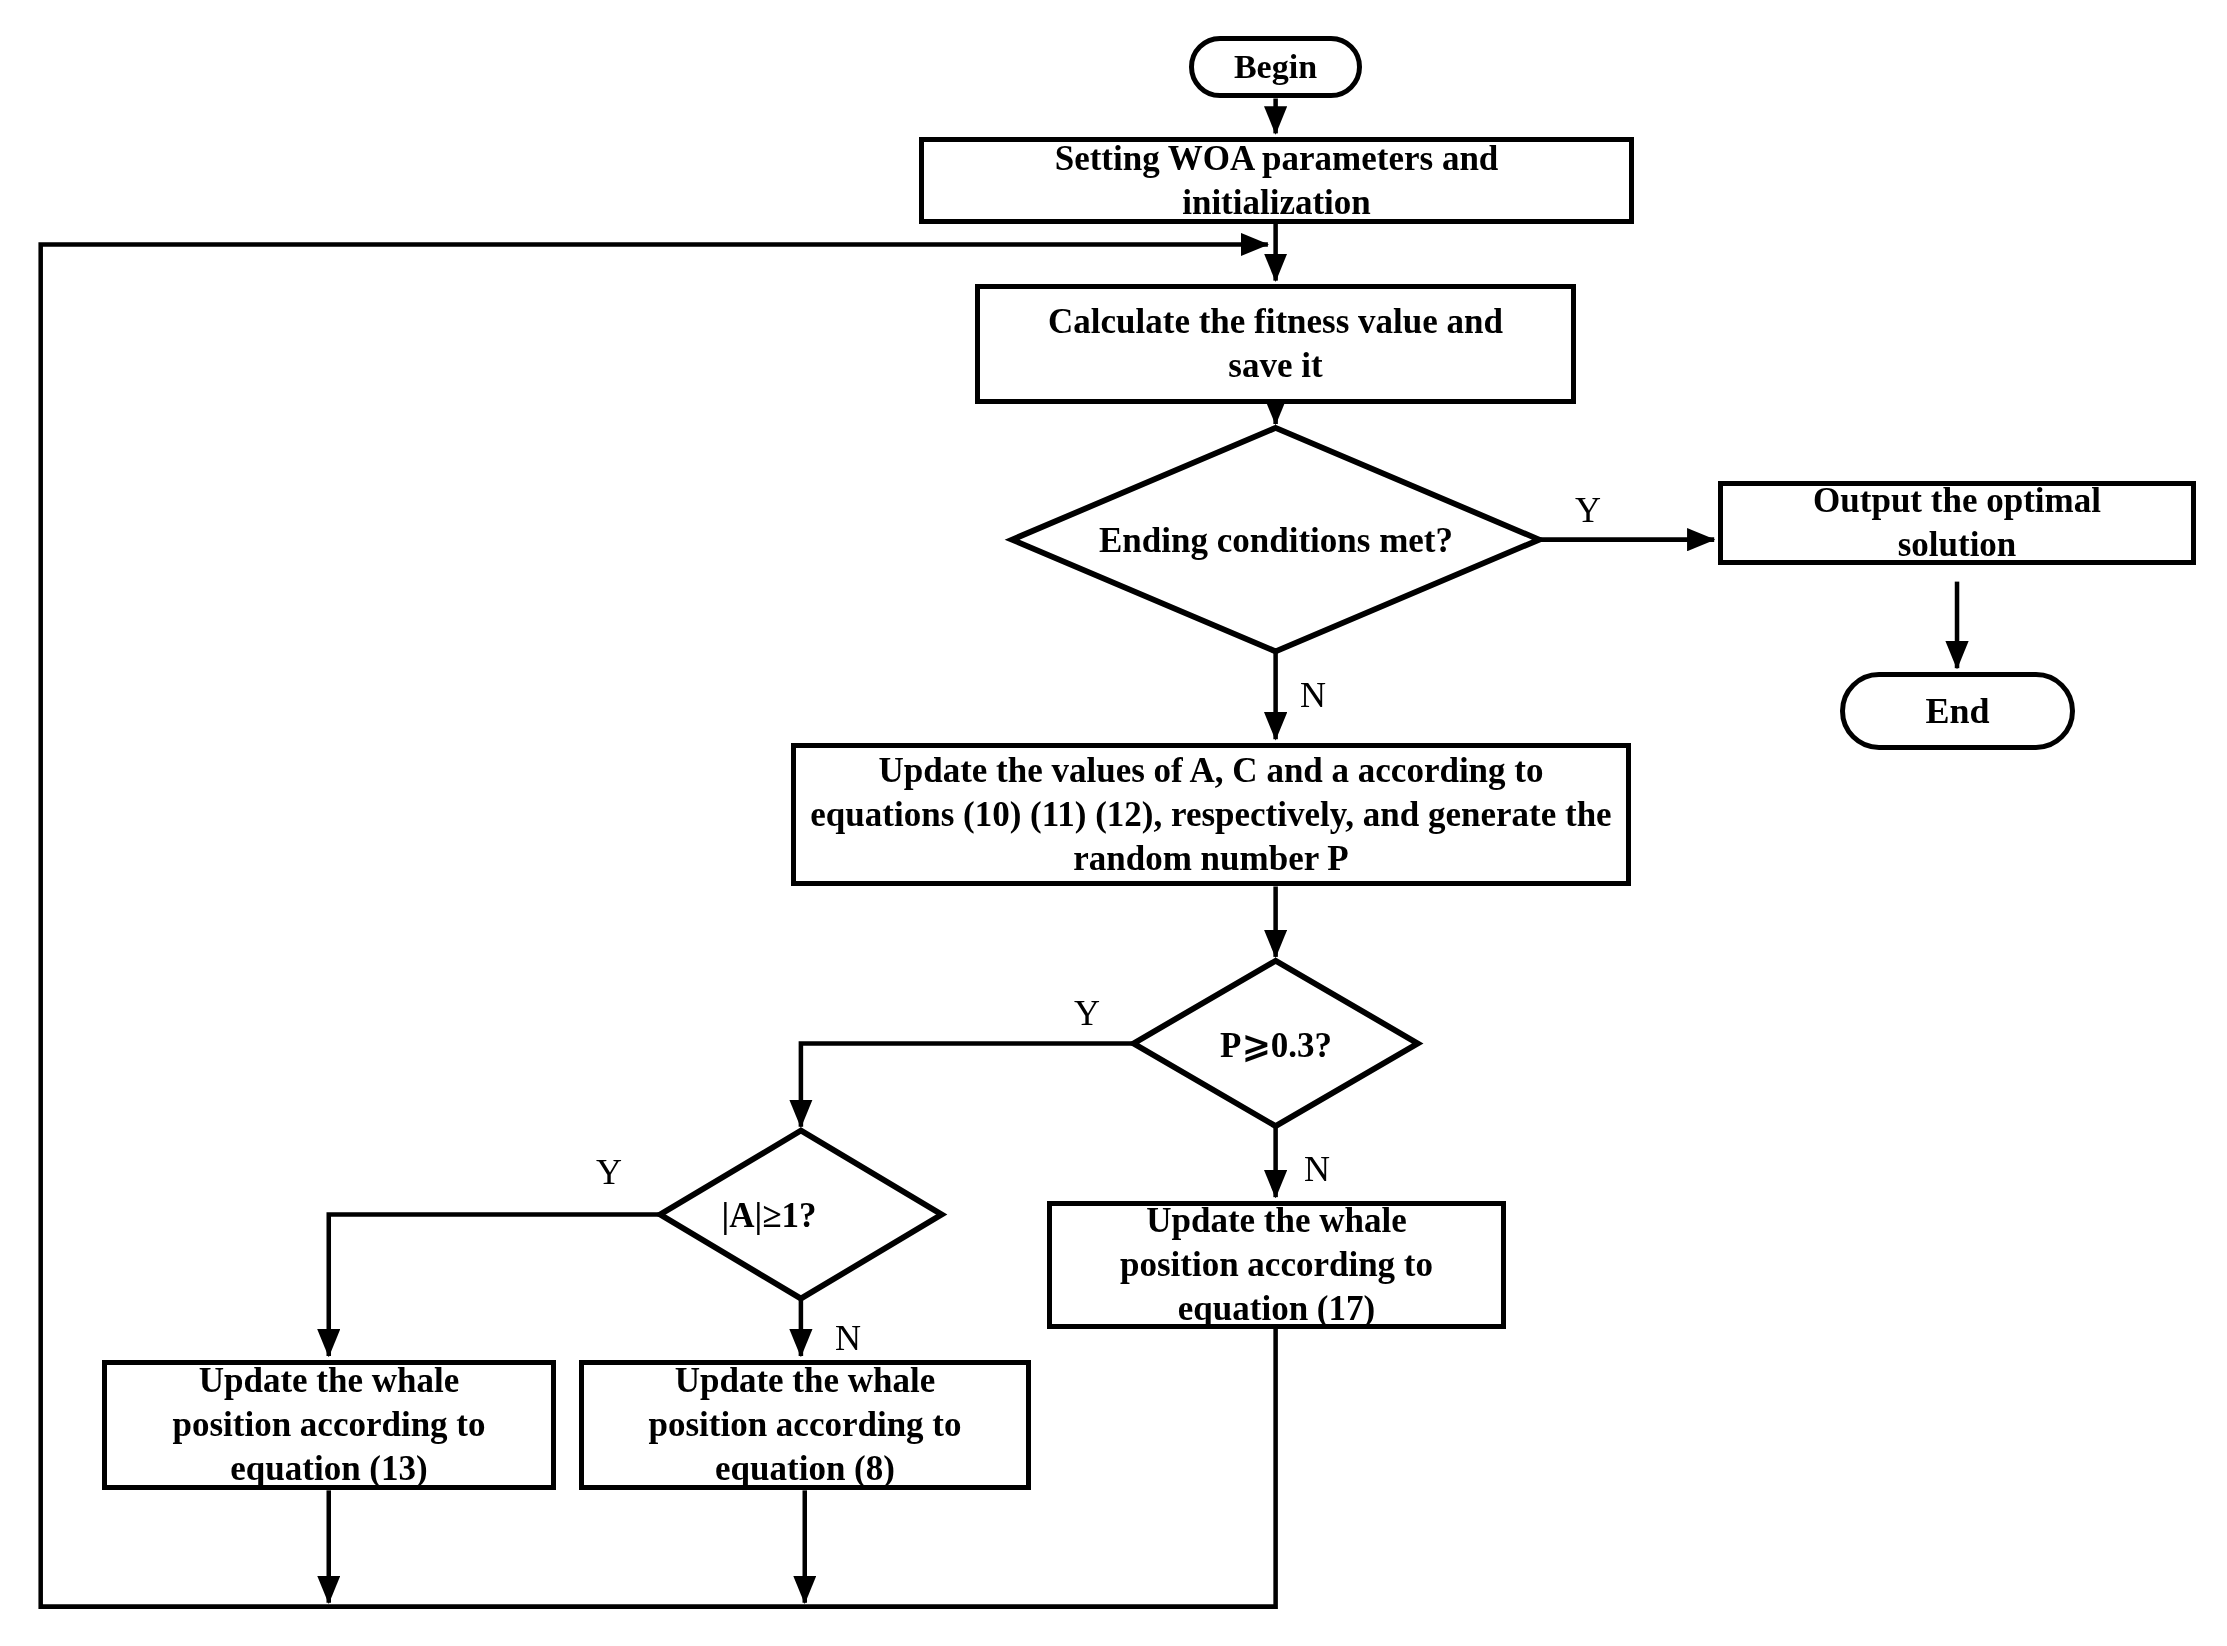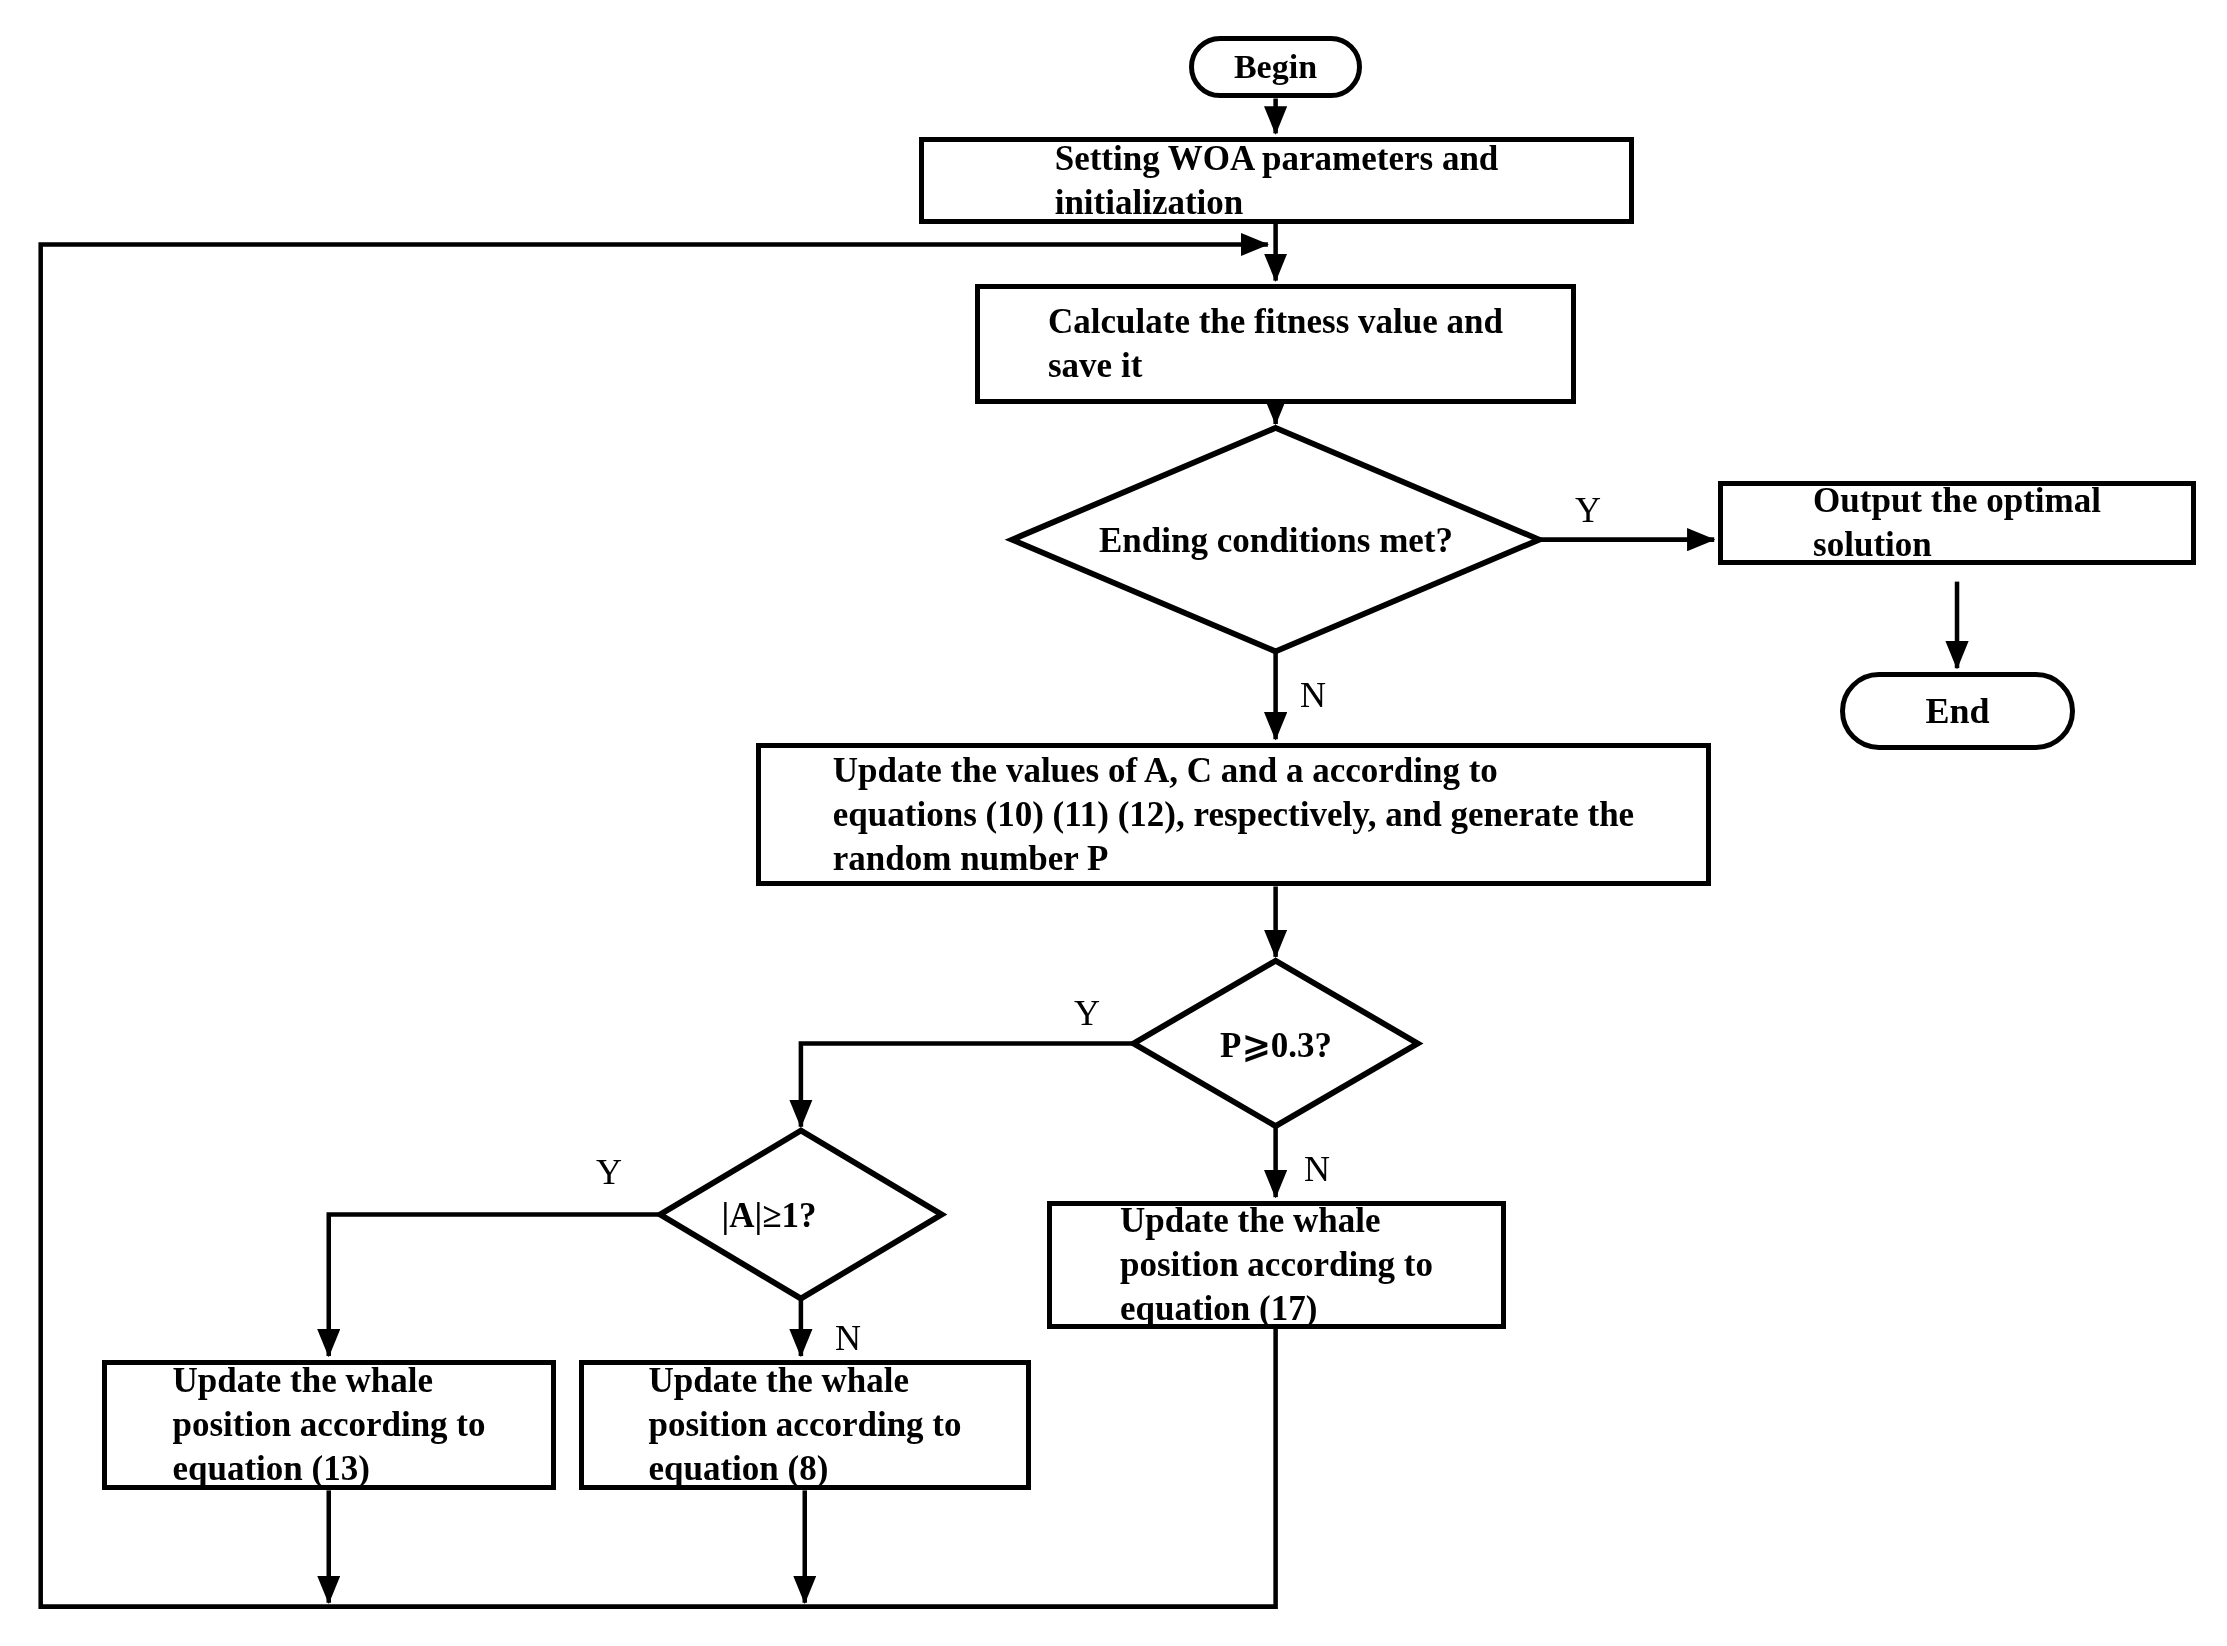--- a/index.html
+++ b/index.html
@@ -32,39 +32,39 @@
     fill: #ffffff;
     stroke: #000000;
     stroke-width: 9;
   }
   .node {
     position: absolute;
     box-sizing: border-box;
     display: flex;
     align-items: center;
     justify-content: center;
-    text-align: left;
+    text-align: center;
     background: #ffffff;
     border: 5.8px solid #000000;
     font-weight: bold;
     font-size: 35px;
     line-height: 44px;
     white-space: pre-line;
   }
   .stadium {
     border-radius: 645px;
   }
   
   .node-begin   { left: 1189px; top: 36px;   width: 173px;  height: 62px;  font-size: 34px; }
   .node-end     { left: 1840px; top: 672px; width: 235px;  height: 78px; font-size: 36px; }
   
   .node-init    { left: 919px; top: 137px;  width: 715px; height: 87px; }
   .node-fitness { left: 975px; top: 284px;  width: 601px;  height: 120px; }
   .node-output  { left: 1718px; top: 481px;  width: 478px;  height: 84px; }
-  .node-bigbox  { left: 756px; top: 743px; width: 955px; height: 143px; }
+  .node-bigbox  { left: 791px; top: 743px; width: 840px; height: 143px; }
   .node-eq17    { left: 1047px; top: 1201px; width: 459px;  height: 128px; }
   .node-eq13    { left: 102px;  top: 1360px; width: 454px;  height: 130px; }
   .node-eq8     { left: 579px;  top: 1360px; width: 452px;  height: 130px; }
   
   .diamond-label {
     position: absolute;
     transform: translate(-50%, -50%);
     font-weight: bold;
     font-size: 35px;
     white-space: nowrap;

